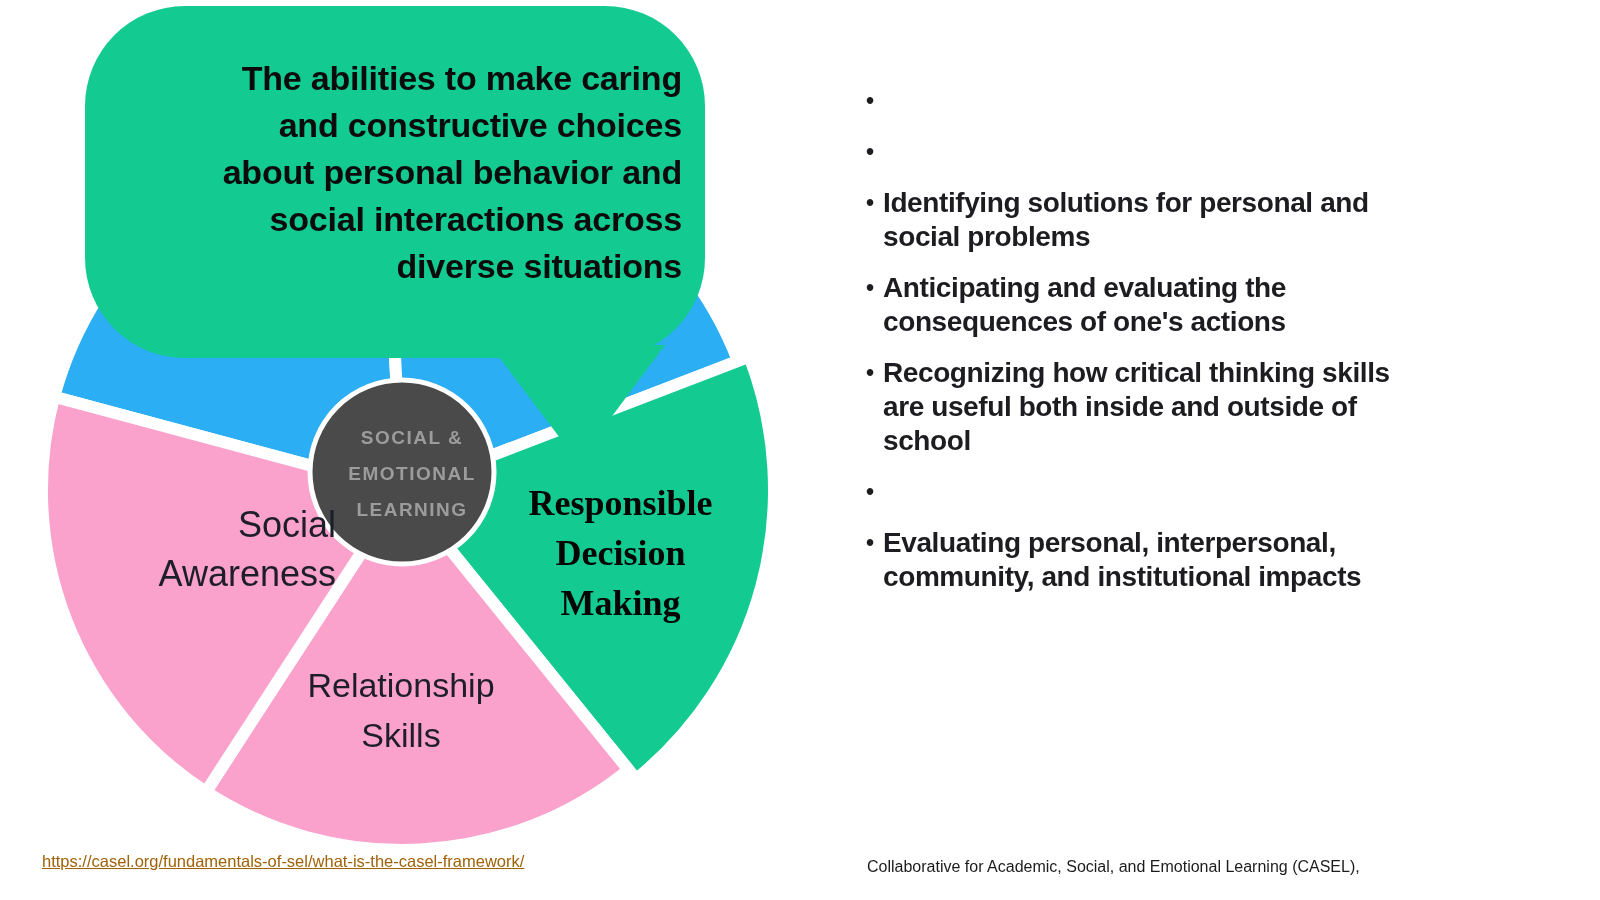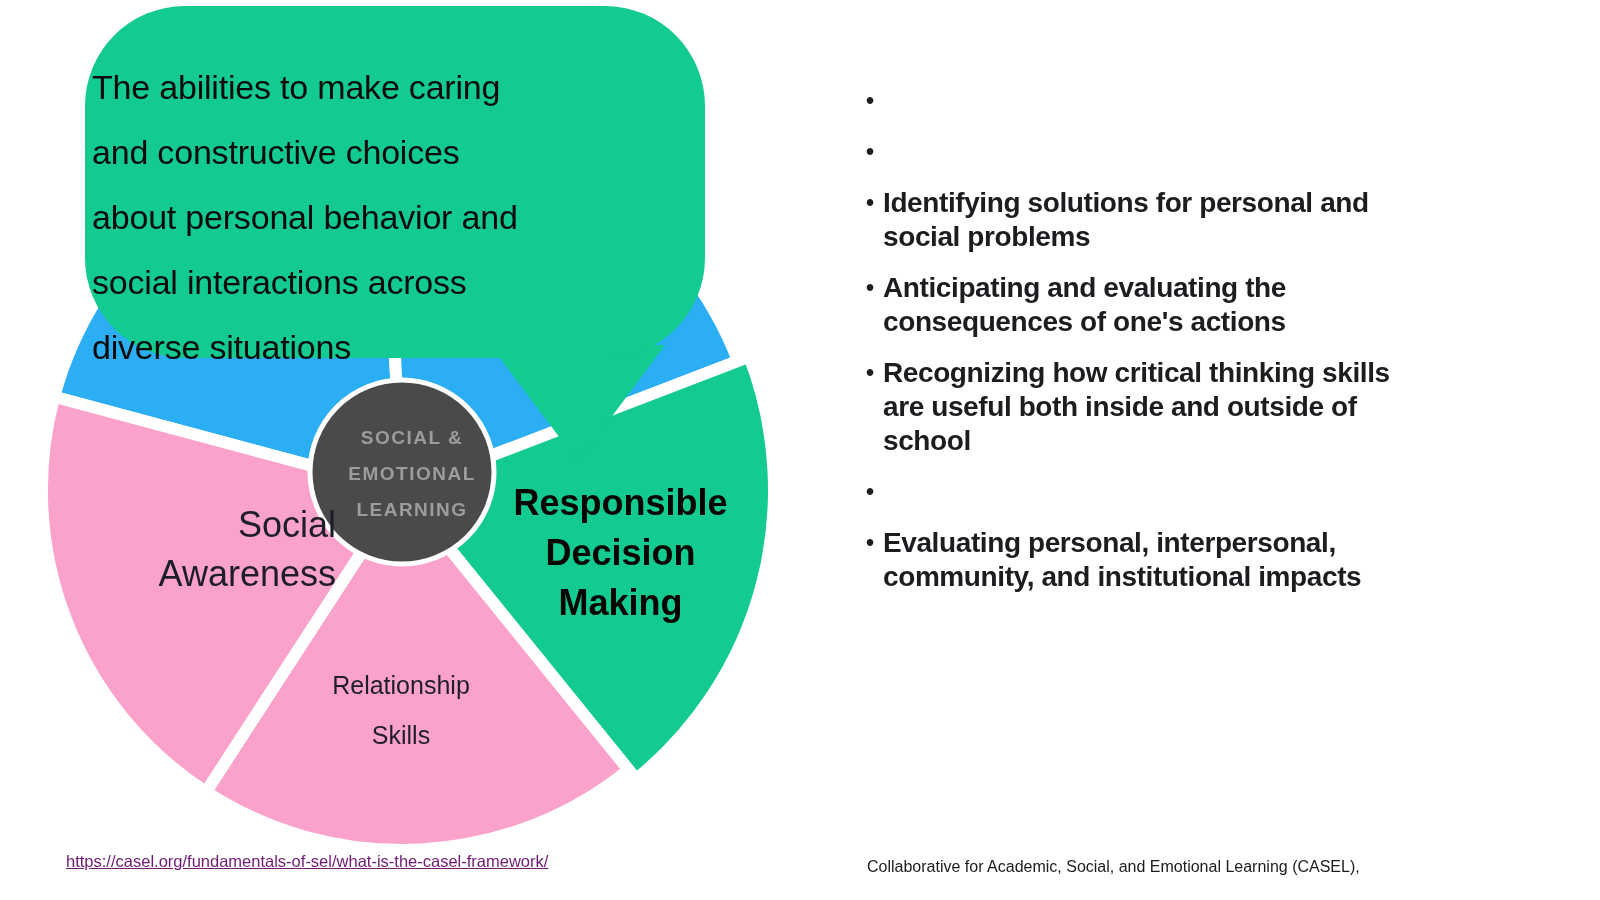--- a/index.html
+++ b/index.html
@@ -10,34 +10,34 @@
     overflow:hidden;
     font-family:"Liberation Sans", sans-serif;
   }
   .wheel-wrap{position:absolute;left:0;top:0;width:800px;height:900px;}
   .wheel-wrap svg{position:absolute;left:0;top:0;}
 
   .overlay{position:absolute;white-space:pre-line;}
 
   .bubble-text{
     left:92px;top:55px;width:590px;
-    font-size:34px;line-height:65px;font-weight:400;
-    color:#0b0b0b;letter-spacing:-0.2px;
+    font-size:34px;line-height:47px;font-weight:700;
+    color:#0b0b0b;letter-spacing:-0.2px;text-align:right;
   }
   .label-social-awareness{
     left:36px;top:500px;width:300px;text-align:right;
     font-size:36px;line-height:49px;font-weight:400;color:#1e1e2a;
   }
   .label-relationship-skills{
     left:251px;top:660px;width:300px;text-align:center;
-    font-size:25px;line-height:50px;font-weight:400;color:#1e1e2a;
+    font-size:34px;line-height:50px;font-weight:400;color:#1e1e2a;
   }
   .label-rdm{
     left:468px;top:478px;width:305px;text-align:center;
-    font-size:36px;line-height:50px;font-weight:700;color:#050505;
+    font-size:36px;line-height:50px;font-weight:700;color:#050505;font-family:Liberation Serif, serif;
   }
   .label-center{
     left:312px;top:420px;width:200px;text-align:center;
     font-size:19px;line-height:36px;font-weight:700;
     letter-spacing:1.5px;color:#9c9c9c;
   }
 
   .bullets{
     position:absolute;left:866px;top:84px;width:655px;
     list-style:none;margin:0;padding:0;
@@ -48,21 +48,21 @@
     font-size:28px;line-height:34px;font-weight:700;
     color:#1d1d21;letter-spacing:-0.4px;
   }
   .bullet-item .dot{
     flex:none;width:17px;font-size:23px;line-height:34px;letter-spacing:0;
   }
   .bullet-text{white-space:pre-line;}
 
   .footer-link{
     position:absolute;left:42px;top:852px;
-    font-size:16.5px;color:#701a75;text-decoration:underline;margin-left:24px;
+    font-size:16.5px;color:#a16207;text-decoration:underline;
   }
   .footer-attribution{
     position:absolute;left:867px;top:858px;
     font-size:16px;color:#1c1c1c;font-weight:400;
   }
 </style>
 </head>
 <body>
 
 <div class="page">

